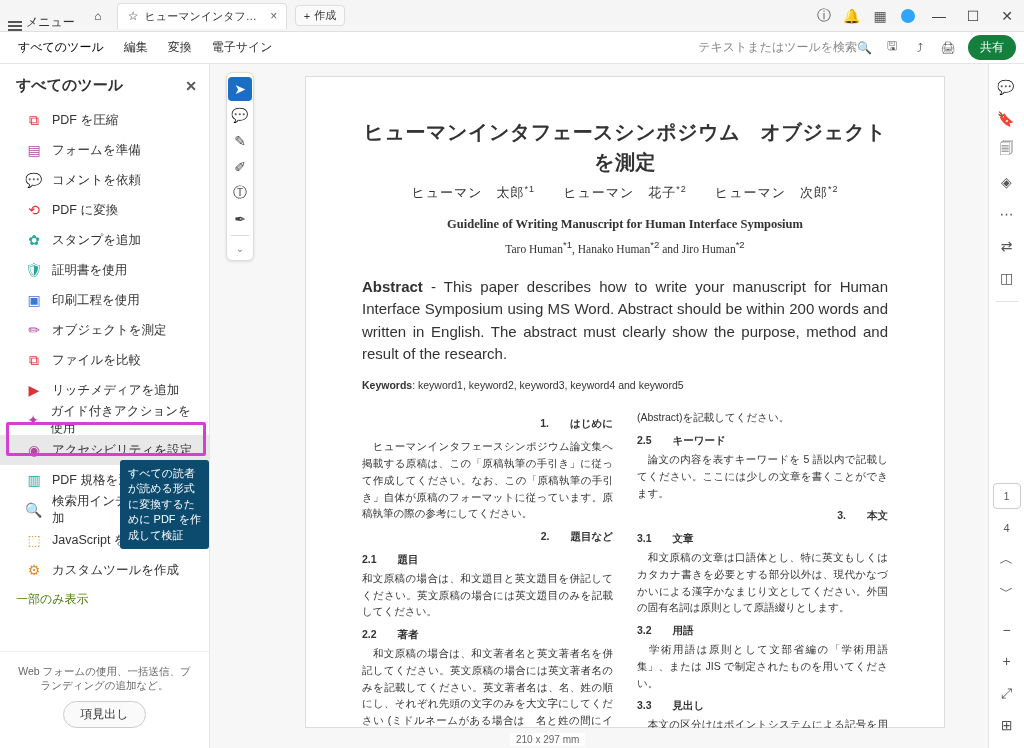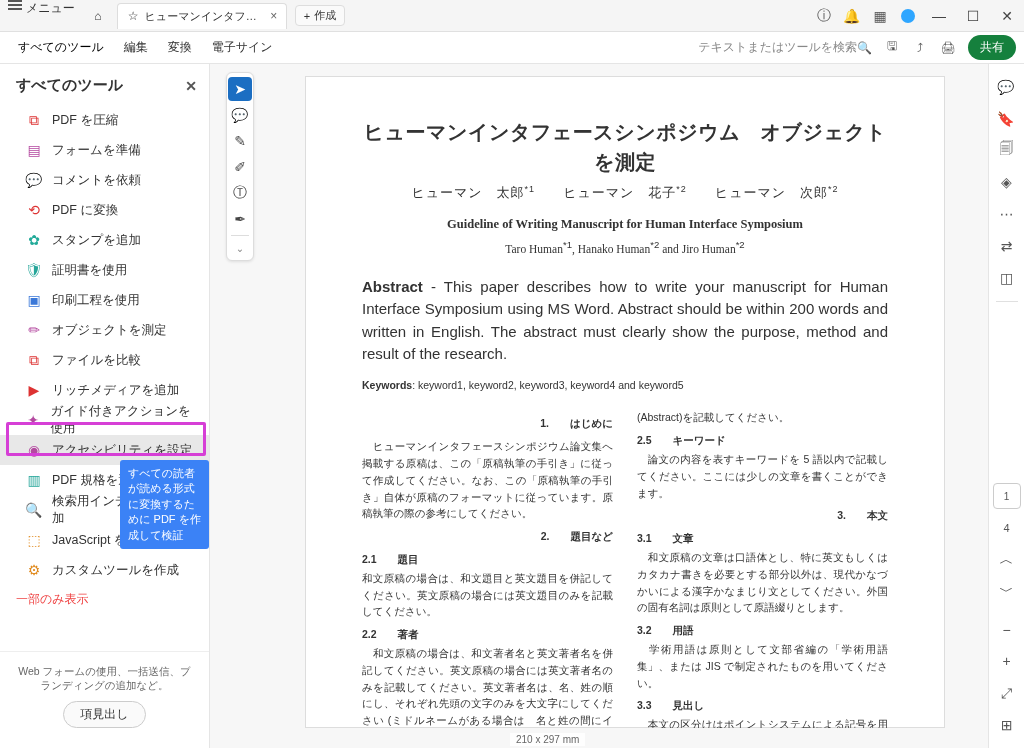--- a/index.html
+++ b/index.html
@@ -1,20 +1,20 @@
 <!DOCTYPE html>
 <html><head>
   <meta charset="utf-8">
   <style>
     * { margin: 0; padding: 0; box-sizing: border-box; font-family: 'Segoe UI', 'Meiryo', sans-serif; }
     body { width: 1024px; height: 748px; overflow: hidden; background: #fff; color: #333; font-size: 12px; }
 
     
     .titlebar { display: flex; align-items: center; height: 32px; background: #f5f5f5; border-bottom: 1px solid #e0e0e0; }
-    .menu-btn { display: flex; align-items: flex-start; gap: 4px; padding: 0 8px; height: 100%; cursor: pointer; }
+    .menu-btn { display: flex; align-items: flex-end; gap: 4px; padding: 0 8px; height: 100%; cursor: pointer; }
     .hamburger { display:inline-block; width:14px; height:10px; background: linear-gradient(#555 0 2px, transparent 2px 4px, #555 4px 6px, transparent 6px 8px, #555 8px 10px); }
     .home-btn { width: 30px; height: 100%; display: flex; align-items: center; justify-content: center; cursor: pointer; }
     .tab { display: flex; align-items: center; gap: 6px; background: #fff; border: 1px solid #ddd; border-bottom: none; border-radius: 4px 4px 0 0; padding: 4px 6px 4px 10px; margin-left: 4px; height: 26px; max-width: 170px; }
     .tab-label { overflow: hidden; white-space: nowrap; text-overflow: ellipsis; font-size: 11px; }
     .tab-close { width: 16px; height: 16px; display:flex; align-items:center; justify-content:center; cursor:pointer; color:#666; }
     .new-tab { display:flex; align-items:center; gap:4px; margin-left:8px; padding: 2px 8px; border:1px solid #ddd; border-radius:4px; font-size:11px; cursor:pointer; background:#fafafa; }
     .titlebar-spacer { flex:1; }
     .titlebar-icon { width: 28px; height: 100%; display:flex; align-items:center; justify-content:center; cursor:pointer; color:#555; font-size: 14px; }
     .blue-dot { width: 14px; height: 14px; border-radius: 50%; background: #2ea6ff; }
     .win-ctrl { width: 34px; height: 100%; display:flex; align-items:center; justify-content:center; cursor:pointer; color:#444; font-size: 14px; }
@@ -33,23 +33,23 @@
     .sidebar { width: 210px; border-right: 1px solid #e5e5e5; display:flex; flex-direction:column; padding: 8px 0; position: relative; }
     .sidebar-header { display:flex; align-items:center; justify-content:space-between; padding: 4px 12px 10px 16px; font-size: 15px; font-weight: 600; }
     .sidebar-close { cursor:pointer; font-size:14px; color:#555; }
     .tool-list { flex:1; overflow:hidden; display:flex; flex-direction:column; }
     .tool-item { display:flex; align-items:center; gap:10px; padding: 6px 10px 6px 26px; font-size:12.5px; color:#333; cursor:pointer; height: 30px; }
     .tool-item.highlighted { background:#e8e8e8; }
     .tool-icon { width:16px; height:16px; display:flex; align-items:center; justify-content:center; font-size:14px; }
     .col-r { color:#d33; } .col-p { color:#b44aa0; } .col-g { color:#2a9; } .col-o { color:#e08a1e; } .col-bl { color:#3b78d8; } .col-t { color:#26a69a; }
 
     .highlight-box { position:absolute; border:3px solid #d63fd6; border-radius:2px; left:6px; width: 200px; pointer-events:none; }
-    .tooltip { position:absolute; background:#3b82f6; color:#fff; font-size:11px; padding:6px 8px; border-radius:3px; max-width: 160px; line-height: 1.4; }
-
-    .sidebar-link { color:#ef4444; font-size:12px; padding:6px 16px; cursor:pointer; }
+    .tooltip { position:absolute; background:#0c4a6e; color:#fff; font-size:11px; padding:6px 8px; border-radius:3px; max-width: 160px; line-height: 1.4; }
+
+    .sidebar-link { color:#4d7c0f; font-size:12px; padding:6px 16px; cursor:pointer; }
     .sidebar-footer { border-top:1px solid #eee; padding: 12px 14px; text-align:center; }
     .sidebar-footer .hdr { font-size:12.5px; font-weight:600; margin-bottom:4px; }
     .sidebar-footer .desc { font-size:10.5px; color:#666; margin-bottom: 8px; line-height:1.4; }
     .pill-btn { display:inline-block; padding:4px 16px; border:1px solid #ccc; border-radius:14px; font-size:12px; cursor:pointer; background:#fafafa; }
 
     
     .doc-area { flex:1; position:relative; background:#f7f7f7; overflow:hidden; }
     .floating-palette { position:absolute; top: 8px; left: 16px; width: 28px; background:#fff; border:1px solid #ddd; border-radius:6px; display:flex; flex-direction:column; align-items:center; padding:4px 0; gap:2px; box-shadow: 0 1px 3px rgba(0,0,0,.1); }
     .pal-btn { width:24px; height:24px; display:flex; align-items:center; justify-content:center; cursor:pointer; font-size:14px; color:#444; border-radius:4px; }
     .pal-btn.active { background:#1b6ec2; color:#fff; }

